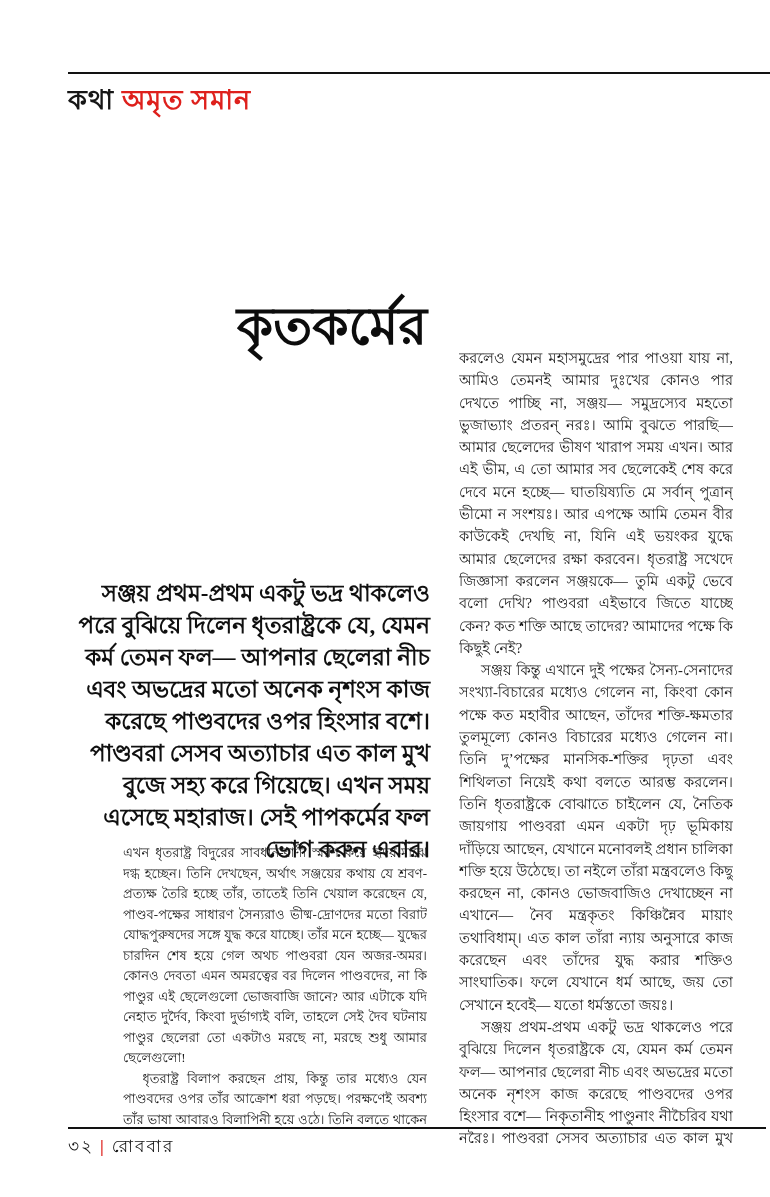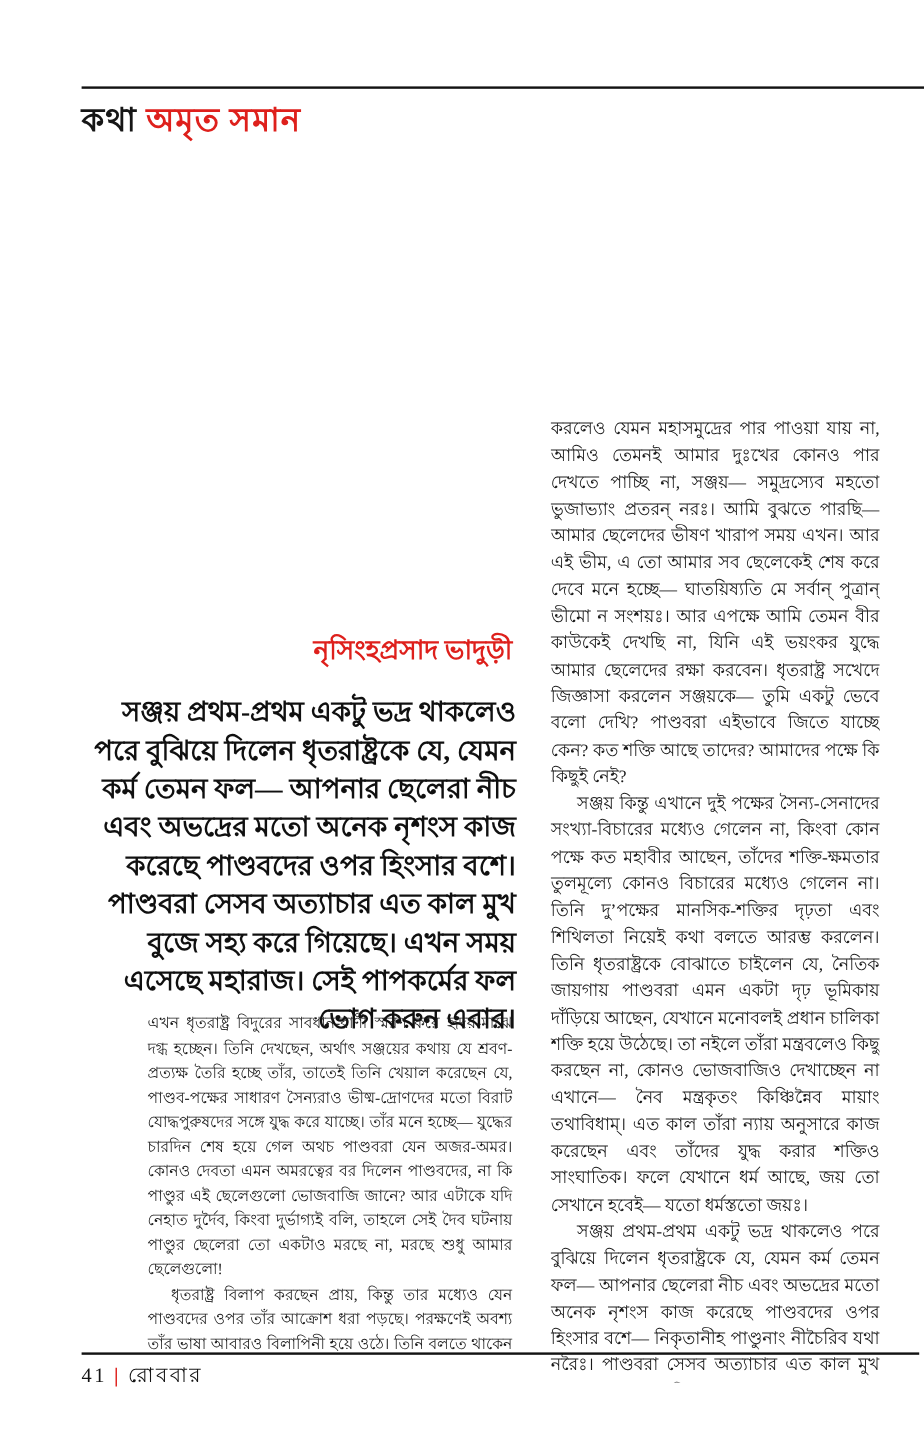--- a/index.html
+++ b/index.html
@@ -107,36 +107,36 @@
 
 <div class="page">
 
   <div class="rule rule-top"></div>
 
   <div class="kicker">
     <span>কথা</span><span>&nbsp;</span><span class="k-red">অমৃত সমান</span>
   </div>
 
   <h1 class="headline" style="margin:0;">
+    <span style="display:block;">কৃতকর্মের</span>
   </h1>
 
-  <div class="author">নৃসিংহপ্রসাদ ভাদুড়ী</div>
 
   <div class="standfirst">সঞ্জয় প্রথম-প্রথম একটু ভদ্র থাকলেও পরে বুঝিয়ে দিলেন ধৃতরাষ্ট্রকে যে, যেমন কর্ম তেমন ফল— আপনার ছেলেরা নীচ এবং অভদ্রের মতো অনেক নৃশংস কাজ করেছে পাণ্ডবদের ওপর হিংসার বশে। পাণ্ডবরা সেসব অত্যাচার এত কাল মুখ বুজে সহ্য করে গিয়েছে। এখন সময় এসেছে মহারাজ। সেই পাপকর্মের ফল ভোগ করুন এবার।</div>
 
   <div class="col col-left">
     <p>এখন ধৃতরাষ্ট্র বিদুরের সাবধান-বাণী স্মরণ করে হৃদয়-মাঝে দগ্ধ হচ্ছেন। তিনি দেখছেন, অর্থাৎ সঞ্জয়ের কথায় যে শ্রবণ-প্রত্যক্ষ তৈরি হচ্ছে তাঁর, তাতেই তিনি খেয়াল করেছেন যে, পাণ্ডব-পক্ষের সাধারণ সৈন্যরাও ভীষ্ম-দ্রোণদের মতো বিরাট যোদ্ধপুরুষদের সঙ্গে যুদ্ধ করে যাচ্ছে। তাঁর মনে হচ্ছে— যুদ্ধের চারদিন শেষ হয়ে গেল অথচ পাণ্ডবরা যেন অজর-অমর। কোনও দেবতা এমন অমরত্বের বর দিলেন পাণ্ডবদের, না কি পাণ্ডুর এই ছেলেগুলো ভোজবাজি জানে? আর এটাকে যদি নেহাত দুর্দৈব, কিংবা দুর্ভাগ্যই বলি, তাহলে সেই দৈব ঘটনায় পাণ্ডুর ছেলেরা তো একটাও মরছে না, মরছে শুধু আমার ছেলেগুলো!</p>
     <p class="indent">ধৃতরাষ্ট্র বিলাপ করছেন প্রায়, কিন্তু তার মধ্যেও যেন পাণ্ডবদের ওপর তাঁর আক্রোশ ধরা পড়ছে। পরক্ষণেই অবশ্য তাঁর ভাষা আবারও বিলাপিনী হয়ে ওঠে। তিনি বলতে থাকেন— দু’-হাতে সাঁতার কেটে হাজার চেষ্টা</p>
   </div>
 
   <div class="col col-right">
     <p>করলেও যেমন মহাসমুদ্রের পার পাওয়া যায় না, আমিও তেমনই আমার দুঃখের কোনও পার দেখতে পাচ্ছি না, সঞ্জয়— সমুদ্রস্যেব মহতো ভুজাভ্যাং প্রতরন্ নরঃ। আমি বুঝতে পারছি— আমার ছেলেদের ভীষণ খারাপ সময় এখন। আর এই ভীম, এ তো আমার সব ছেলেকেই শেষ করে দেবে মনে হচ্ছে— ঘাতয়িষ্যতি মে সর্বান্ পুত্রান্ ভীমো ন সংশয়ঃ। আর এপক্ষে আমি তেমন বীর কাউকেই দেখছি না, যিনি এই ভয়ংকর যুদ্ধে আমার ছেলেদের রক্ষা করবেন। ধৃতরাষ্ট্র সখেদে জিজ্ঞাসা করলেন সঞ্জয়কে— তুমি একটু ভেবে বলো দেখি? পাণ্ডবরা এইভাবে জিতে যাচ্ছে কেন? কত শক্তি আছে তাদের? আমাদের পক্ষে কি কিছুই নেই?</p>
     <p class="indent">সঞ্জয় কিন্তু এখানে দুই পক্ষের সৈন্য-সেনাদের সংখ্যা-বিচারের মধ্যেও গেলেন না, কিংবা কোন পক্ষে কত মহাবীর আছেন, তাঁদের শক্তি-ক্ষমতার তুলমূল্যে কোনও বিচারের মধ্যেও গেলেন না। তিনি দু’পক্ষের মানসিক-শক্তির দৃঢ়তা এবং শিথিলতা নিয়েই কথা বলতে আরম্ভ করলেন। তিনি ধৃতরাষ্ট্রকে বোঝাতে চাইলেন যে, নৈতিক জায়গায় পাণ্ডবরা এমন একটা দৃঢ় ভূমিকায় দাঁড়িয়ে আছেন, যেখানে মনোবলই প্রধান চালিকা শক্তি হয়ে উঠেছে। তা নইলে তাঁরা মন্ত্রবলেও কিছু করছেন না, কোনও ভোজবাজিও দেখাচ্ছেন না এখানে— নৈব মন্ত্রকৃতং কিঞ্চিন্নৈব মায়াং তথাবিধাম্। এত কাল তাঁরা ন্যায় অনুসারে কাজ করেছেন এবং তাঁদের যুদ্ধ করার শক্তিও সাংঘাতিক। ফলে যেখানে ধর্ম আছে, জয় তো সেখানে হবেই— যতো ধর্মস্ততো জয়ঃ।</p>
     <p class="indent">সঞ্জয় প্রথম-প্রথম একটু ভদ্র থাকলেও পরে বুঝিয়ে দিলেন ধৃতরাষ্ট্রকে যে, যেমন কর্ম তেমন ফল— আপনার ছেলেরা নীচ এবং অভদ্রের মতো অনেক নৃশংস কাজ করেছে পাণ্ডবদের ওপর হিংসার বশে— নিকৃতানীহ পাণ্ডুনাং নীচৈরিব যথা নরৈঃ। পাণ্ডবরা সেসব অত্যাচার এত কাল মুখ বুজে সহ্য করে গিয়েছে। এখন সময় এসেছে মহারাজ। সেই পাপকর্মের ফল ভোগ করুন এবার। আপনার ছেলেরাও বুঝুক, আপনিও বুঝুন— সাম্প্রতং সুমহদ্ঘোরং ফলং প্রাপ্তুং জনেশ্বর। এ ব্যাপারে বিদুর, ভীষ্ম, দ্রোণ এবং আমি নিজে কতবার আপনাকে বুঝিয়েছি। কিন্তু আপনি শোনেননি, আপনি আপনার ছেলেদের ওপরেই বিশ্বাস রেখেছেন এবং কতগুলো অন্যায় কর্মের মাধ্যমে পাণ্ডবদের অশেষ ভোগান্তি তৈরি করার পরেই আপনি ভেবেছেন— পাণ্ডবদের জয় করা হল— পুত্রাণাং মতমাস্থায় জিতান্ পশ্যসি পাণ্ডবান্। মরার সময় মৃতপ্রায় মানুষকে যেমন ওষুধ-</p>
   </div>
 
   <div class="rule rule-bottom"></div>
 
   <div class="footer">
-    <span>41</span><span class="f-sep">|</span><span>রোববার</span>
+    <span>৩২</span><span class="f-sep">|</span><span>রোববার</span>
   </div>
 
 </div>
 
 </body></html>

